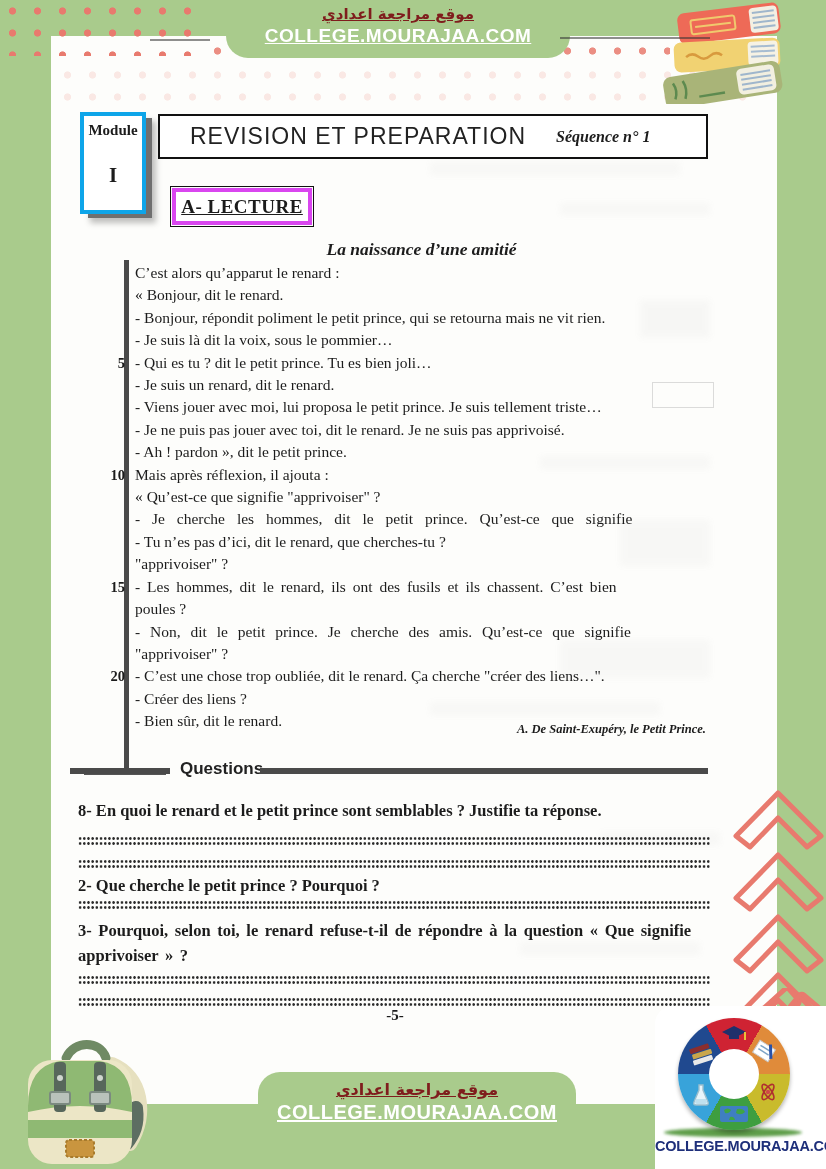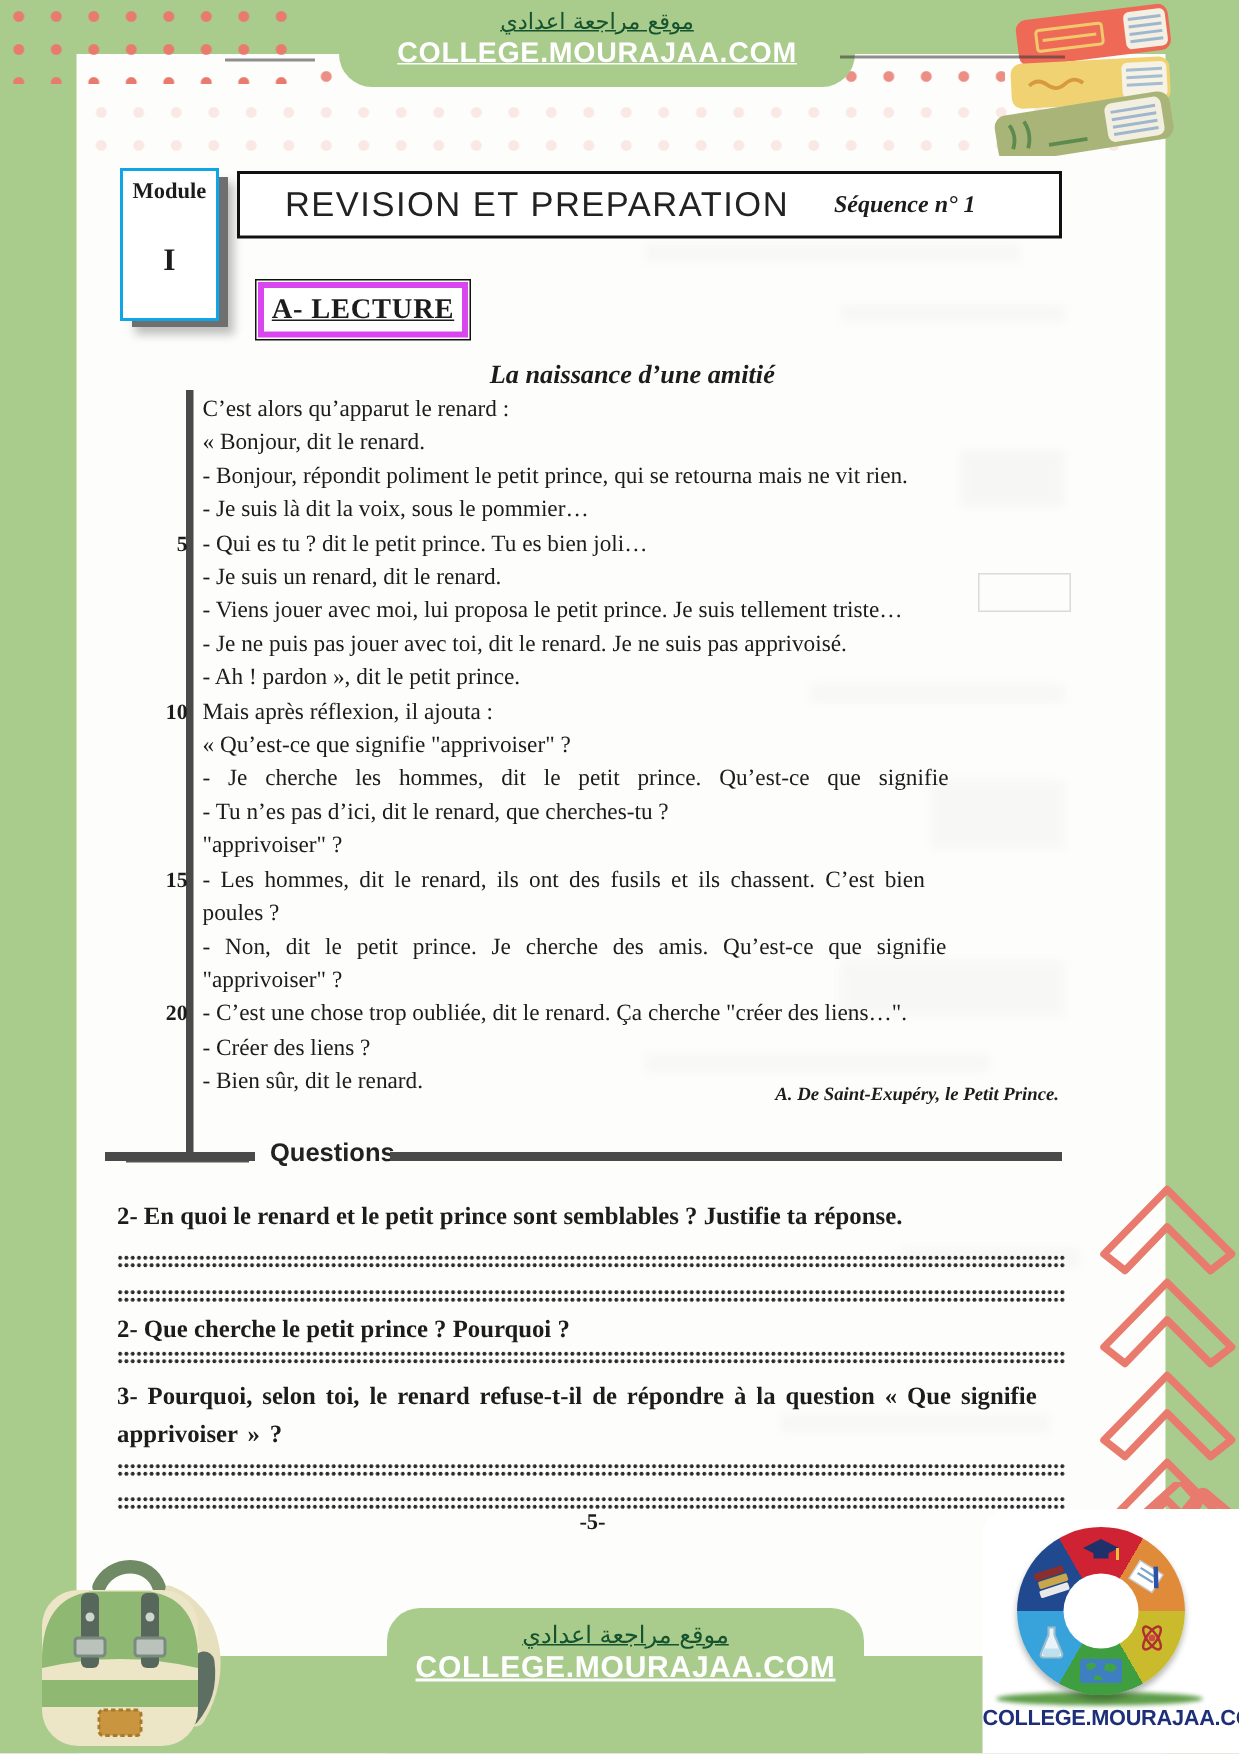--- a/index.html
+++ b/index.html
@@ -19,22 +19,22 @@
   .tab-top {
     left:226px; top:0; width:344px; height:58px; background:#a9cb8c;
     border-radius:0 0 22px 22px; text-align:center;
   }
   .tab-bottom {
     left:258px; top:1072px; width:318px; height:97px; background:#a9cb8c;
     border-radius:22px 22px 0 0; text-align:center;
   }
   .banner-ar {
     display:block; margin-top:5px; direction:rtl;
-    font-family:"DejaVu Sans", sans-serif; font-weight:normal; font-size:15px;
-    color:#14532d; text-decoration:underline;
+    font-family:"DejaVu Sans", sans-serif; font-weight:bold; font-size:15px;
+    color:#7f1d1d; text-decoration:underline;
   }
   .banner-url {
     display:block; margin-top:2px;
     font-family:"Liberation Sans", sans-serif; font-weight:bold; font-size:19px;
     letter-spacing:.5px; color:#ffffff; text-decoration:underline;
   }
   .tab-bottom .banner-ar  { margin-top:8px; font-size:16px; }
   .tab-bottom .banner-url { font-size:20px; }
 
   
@@ -47,21 +47,21 @@
   .dots-c { left:55px; top:64px; width:700px; height:42px; opacity:.16; }
 
   
   .scan-line { background:#333; opacity:.55; }
   .ghost { background:#9a9a9a; filter:blur(3px); }
   .ghost-box { border:1px solid #b9b9b9; opacity:.5; }
 
   
   .module-box {
     left:80px; top:112px; width:66px; height:102px; background:#fff;
-    border:2px solid #0ea5e9; text-align:center;
+    border:4px solid #0ea5e9; text-align:center;
     box-shadow:7px 5px 0 -1px #6f6f6f, 10px 9px 6px rgba(0,0,0,.25);
   }
   .module-label { display:block; margin-top:6px; font-weight:bold; font-size:15px; }
   .module-num { display:block; margin-top:24px; font-weight:bold; font-size:21px; }
   .title-box {
     left:158px; top:114px; width:550px; height:45px; background:#fff;
     border:2px solid #111; display:flex; align-items:center;
   }
   .doc-title {
     flex:1; text-align:center; font-family:"Liberation Sans", sans-serif;
@@ -231,21 +231,21 @@
     <div class="trow"><span class="lnum"></span><span>- Créer des liens ?</span></div>
     <div class="trow"><span class="lnum"></span><span>- Bien sûr, dit le renard.</span></div>
   </div>
 
   <div class="abs attribution">A. De Saint-Exupéry, le Petit Prince.</div>
 
   <div class="abs qhead-line" style="left:70px; top:768px; width:100px;"></div>
   <div class="abs q-label">Questions</div>
   <div class="abs qhead-line" style="left:260px; top:768px; width:448px;"></div>
 
-  <div class="abs q-text" style="top:801px;">2- En quoi le renard et le petit prince sont semblables ? Justifie ta réponse.</div>
+  <div class="abs q-text" style="top:801px;">8- En quoi le renard et le petit prince sont semblables ? Justifie ta réponse.</div>
   <div class="abs dotsline" style="top:836px;"></div>
   <div class="abs dotsline" style="top:859px;"></div>
 
   <div class="abs q-text" style="top:876px;">2- Que cherche le petit prince ? Pourquoi ?</div>
   <div class="abs dotsline" style="top:900px;"></div>
 
   <div class="abs q-text" style="top:918px; line-height:25px; word-spacing:2.5px;">3- Pourquoi, selon toi, le renard refuse-t-il de répondre à la question « Que signifie apprivoiser » ?</div>
   <div class="abs dotsline" style="top:975px;"></div>
   <div class="abs dotsline" style="top:997px;"></div>
 

